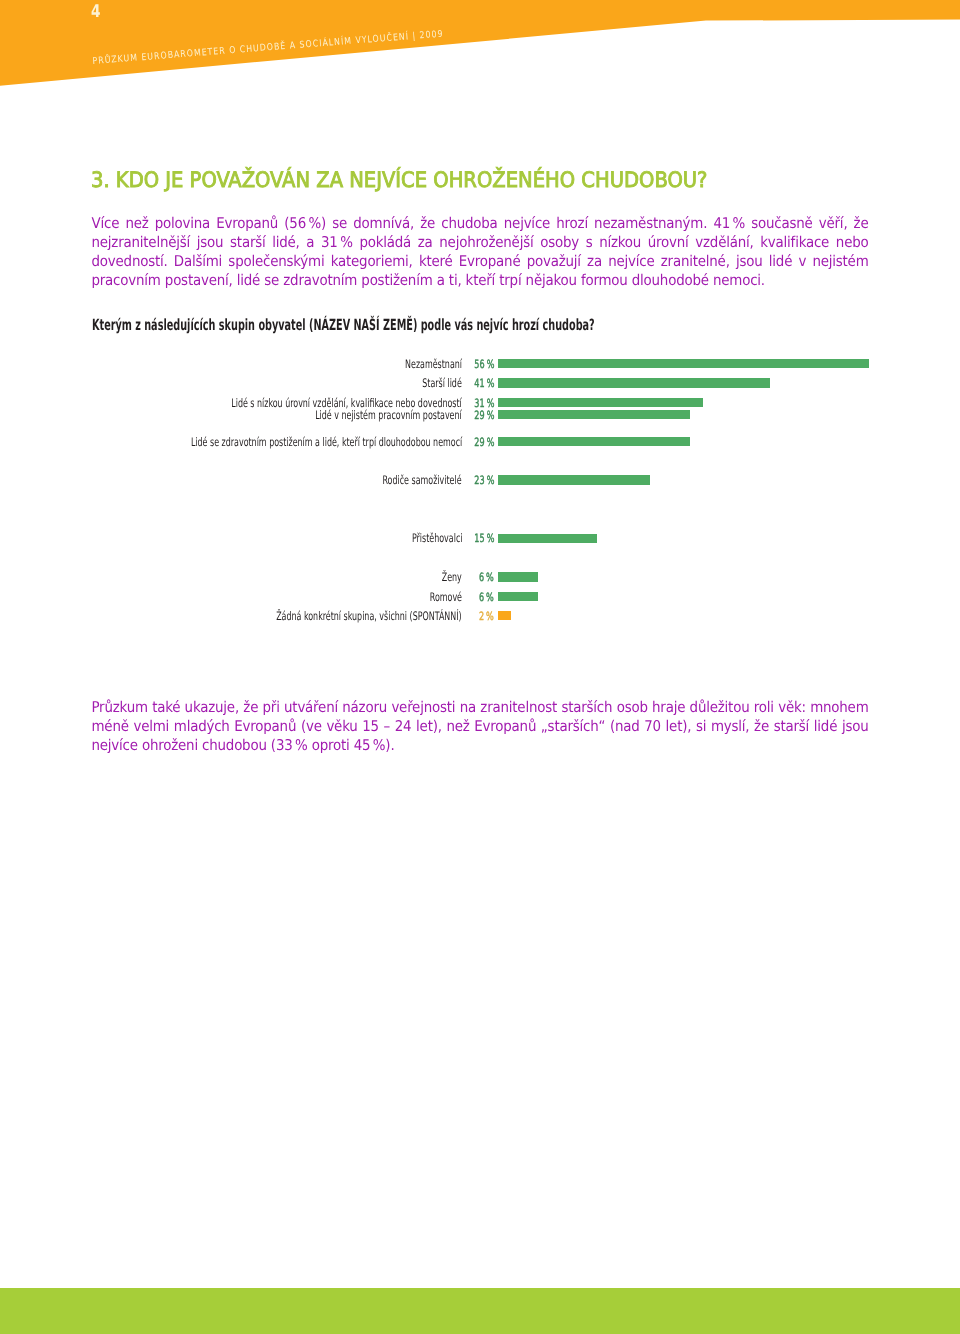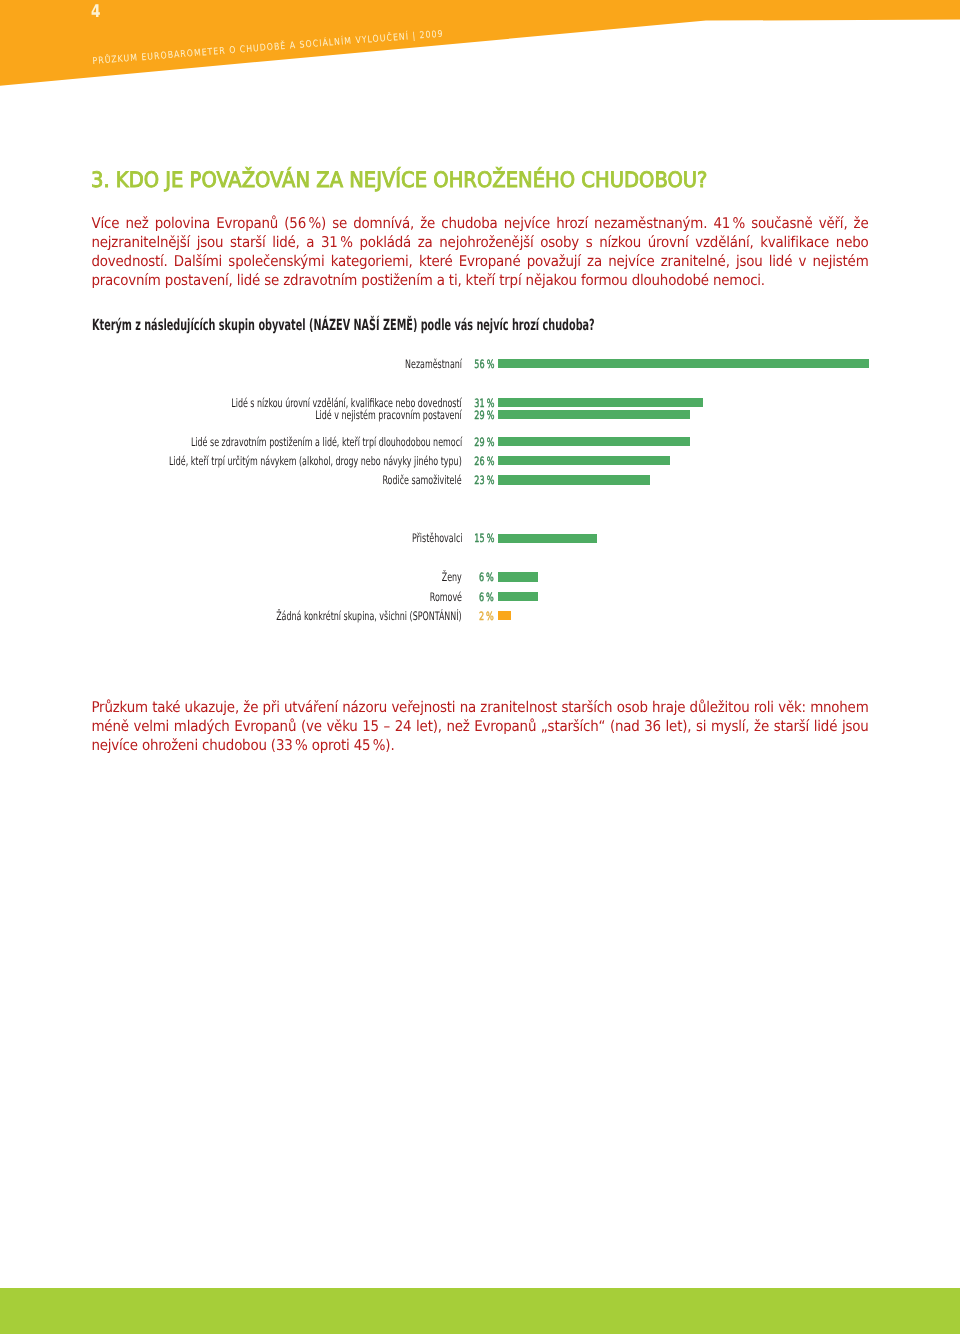--- a/index.html
+++ b/index.html
@@ -18,21 +18,21 @@
             font-size:9.3px;line-height:9.3px;letter-spacing:1.08px;color:#fdf0cd;white-space:nowrap;}
 
   
   h1.sect{position:absolute;left:91px;top:169.8px;margin:0;
           font-family:"DejaVu Sans Condensed","DejaVu Sans",sans-serif;
           font-weight:normal;font-size:21.3px;line-height:22px;color:#a6c83c;letter-spacing:0px;
           -webkit-text-stroke:0.85px #a6c83c;
           transform-origin:0 50%;transform:scaleX(1.02);}
   p.body{position:absolute;left:91.5px;width:777px;margin:0;
          font-family:"DejaVu Sans Condensed","DejaVu Sans",sans-serif;
-         font-size:14.9px;line-height:19.2px;color:#b91c1c;text-align:justify;letter-spacing:-0.2px;
+         font-size:14.9px;line-height:19.2px;color:#a21caf;text-align:justify;letter-spacing:-0.2px;
          -webkit-hyphens:none;hyphens:none;word-spacing:0.1px;}
   #p1{top:213.5px;}
   #p2{top:697.5px;}
 
   
   .qtitle{position:absolute;left:92px;top:316px;
           font-family:"DejaVu Sans Condensed","DejaVu Sans",sans-serif;
           font-weight:bold;font-size:15.4px;line-height:18px;color:#231f20;letter-spacing:0px;white-space:nowrap;
           transform-origin:0 50%;transform:scaleX(0.699);}
   .chart{position:absolute;left:0;top:0;width:808px;height:300px;}
@@ -68,39 +68,39 @@
   <p class="body" id="p1">Více než polovina Evropanů (56 %) se domnívá, že chudoba nejvíce hrozí nezaměstnaným. 41 % současně věří, že nejzranitelnější jsou starší lidé, a 31 % pokládá za nejohroženější osoby s nízkou úrovní vzdělání, kvalifikace nebo dovedností. Dalšími společenskými kategoriemi, které Evropané považují za nejvíce zranitelné, jsou lidé v nejistém pracovním postavení, lidé se zdravotním postižením a ti, kteří trpí nějakou formou dlouhodobé nemoci.</p>
 
   <div class="qtitle">Kterým z následujících skupin obyvatel (NÁZEV NAŠÍ ZEMĚ) podle vás nejvíc hrozí chudoba?</div>
 
   <div class="chart" id="chart">
       <div class="row" style="top: 356.4px;">
         <span class="rlabel">Nezaměstnaní</span>
         <span class="rpct" style="color: rgb(63, 140, 88); -webkit-text-stroke-color: rgb(63, 140, 88);">56 %</span>
         <div class="rbar" style="width: 371px; left: 498px; height: 9.35px; background: rgb(78, 172, 99);"></div>
       </div>
+      <div class="row" style="top: 375.786px;">
+        <span class="rlabel">Starší lidé</span>
+        <span class="rpct" style="color: rgb(63, 140, 88); -webkit-text-stroke-color: rgb(63, 140, 88);">41 %</span>
+        <div class="rbar" style="width: 271.625px; left: 498px; height: 9.35px; background: rgb(78, 172, 99);"></div>
+      </div>
       <div class="row" style="top: 395.172px;">
         <span class="rlabel">Lidé s nízkou úrovní vzdělání, kvalifikace nebo dovedností</span>
         <span class="rpct" style="color: rgb(63, 140, 88); -webkit-text-stroke-color: rgb(63, 140, 88);">31 %</span>
         <div class="rbar" style="width: 205.375px; left: 498px; height: 9.35px; background: rgb(78, 172, 99);"></div>
       </div>
       <div class="row" style="top: 407px;">
         <span class="rlabel">Lidé v nejistém pracovním postavení</span>
         <span class="rpct" style="color: rgb(63, 140, 88); -webkit-text-stroke-color: rgb(63, 140, 88);">29 %</span>
         <div class="rbar" style="width: 192.125px; left: 498px; height: 9.35px; background: rgb(78, 172, 99);"></div>
       </div>
       <div class="row" style="top: 433.944px;">
         <span class="rlabel">Lidé se zdravotním postižením a lidé, kteří trpí dlouhodobou nemocí</span>
         <span class="rpct" style="color: rgb(63, 140, 88); -webkit-text-stroke-color: rgb(63, 140, 88);">29 %</span>
         <div class="rbar" style="width: 192.125px; left: 498px; height: 9.35px; background: rgb(78, 172, 99);"></div>
-      </div>
-      <div class="row" style="top: 453.33px;">
-        <span class="rlabel">Lidé, kteří trpí určitým návykem (alkohol, drogy nebo návyky jiného typu)</span>
-        <span class="rpct" style="color: rgb(63, 140, 88); -webkit-text-stroke-color: rgb(63, 140, 88);">26 %</span>
-        <div class="rbar" style="width: 172.25px; left: 498px; height: 9.35px; background: rgb(78, 172, 99);"></div>
       </div>
       <div class="row" style="top: 472.716px;">
         <span class="rlabel">Rodiče samoživitelé</span>
         <span class="rpct" style="color: rgb(63, 140, 88); -webkit-text-stroke-color: rgb(63, 140, 88);">23 %</span>
         <div class="rbar" style="width: 152.375px; left: 498px; height: 9.35px; background: rgb(78, 172, 99);"></div>
       </div>
       <div class="row" style="top: 530.874px;">
         <span class="rlabel">Přistěhovalci</span>
         <span class="rpct" style="color: rgb(63, 140, 88); -webkit-text-stroke-color: rgb(63, 140, 88);">15 %</span>
         <div class="rbar" style="width: 99.375px; left: 498px; height: 9.35px; background: rgb(78, 172, 99);"></div>
@@ -115,16 +115,16 @@
         <span class="rpct" style="color: rgb(63, 140, 88); -webkit-text-stroke-color: rgb(63, 140, 88);">6 %</span>
         <div class="rbar" style="width: 39.75px; left: 498px; height: 9.35px; background: rgb(78, 172, 99);"></div>
       </div>
       <div class="row" style="top: 608.418px;">
         <span class="rlabel">Žádná konkrétní skupina, všichni (SPONTÁNNÍ)</span>
         <span class="rpct" style="color: rgb(229, 176, 65); -webkit-text-stroke-color: rgb(229, 176, 65);">2 %</span>
         <div class="rbar" style="width: 13.25px; left: 498px; height: 9.35px; background: rgb(250, 167, 27);"></div>
       </div>
     </div>
 
-  <p class="body" id="p2">Průzkum také ukazuje, že při utváření názoru veřejnosti na zranitelnost starších osob hraje důležitou roli věk: mnohem méně velmi mladých Evropanů (ve věku 15 – 24 let), než Evropanů „starších“ (nad 36 let), si myslí, že starší lidé jsou nejvíce ohroženi chudobou (33 % oproti 45 %).</p>
+  <p class="body" id="p2">Průzkum také ukazuje, že při utváření názoru veřejnosti na zranitelnost starších osob hraje důležitou roli věk: mnohem méně velmi mladých Evropanů (ve věku 15 – 24 let), než Evropanů „starších“ (nad 70 let), si myslí, že starší lidé jsou nejvíce ohroženi chudobou (33 % oproti 45 %).</p>
 
   <div class="footband" style="background: rgb(166, 206, 57); top: 1288px; height: 46px;"></div>
 </div>
 
 </body></html>

